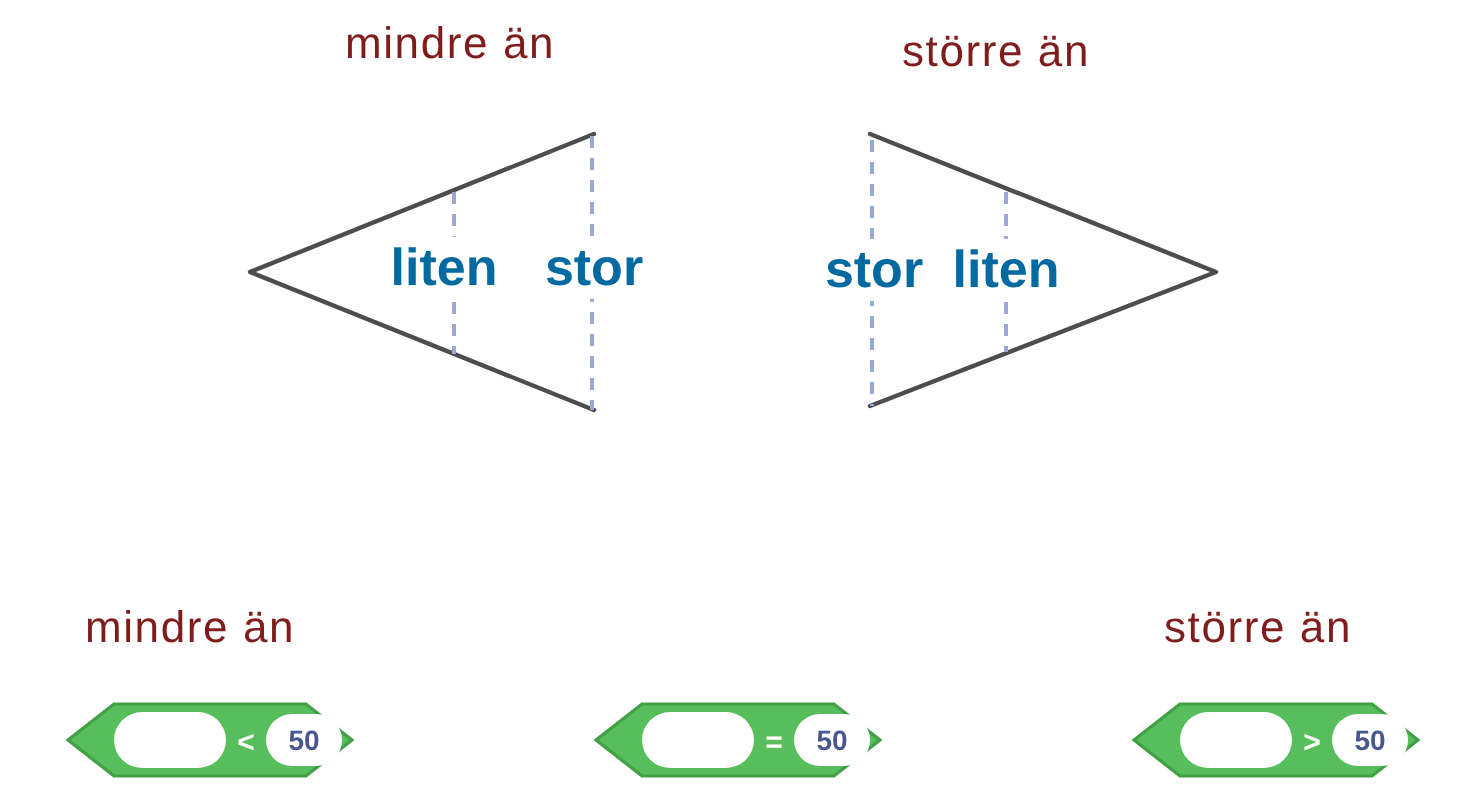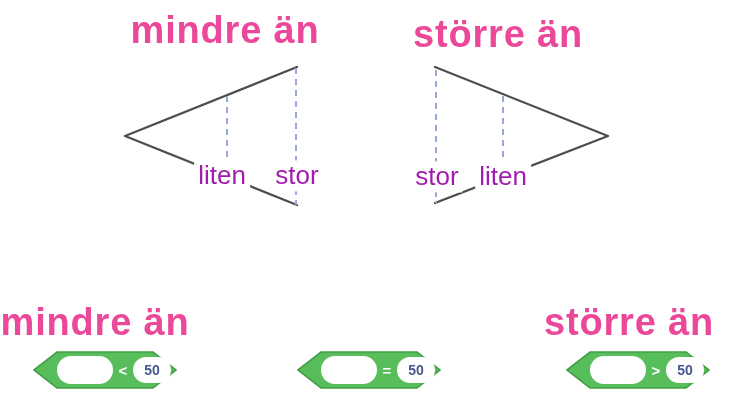--- a/index.html
+++ b/index.html
@@ -15,37 +15,36 @@
     font-family: "Liberation Sans", sans-serif;
   }
   .stage {
     position: absolute;
     left: 0; top: 0;
     width: 737px; height: 404px;
   }
   .title {
     position: absolute;
     transform: translateX(-50%);
-    font-size: 38px;
-    font-weight: 700;
+    font-size: 22px;
+    font-weight: 400;
     letter-spacing: 0.8px;
-    color: #ec4899;
+    color: #7f1d1d;
     white-space: nowrap;
   }
   .dim-label {
     position: absolute;
     transform: translate(-50%, -50%);
     font-size: 26px;
-    font-weight: 400;
-    color: #a21caf;
+    font-weight: 700;
+    color: #0369a1;
     background: #ffffff;
     padding: 0 4px;
     white-space: nowrap;
     line-height: 1.2;
-    margin-top: 42px;
   }
   svg.diagram-canvas {
     position: absolute;
     left: 0; top: 0;
   }
   .tri {
     fill: none;
     stroke: #4D4D4D;
     stroke-width: 2.2;
     stroke-linejoin: round;

